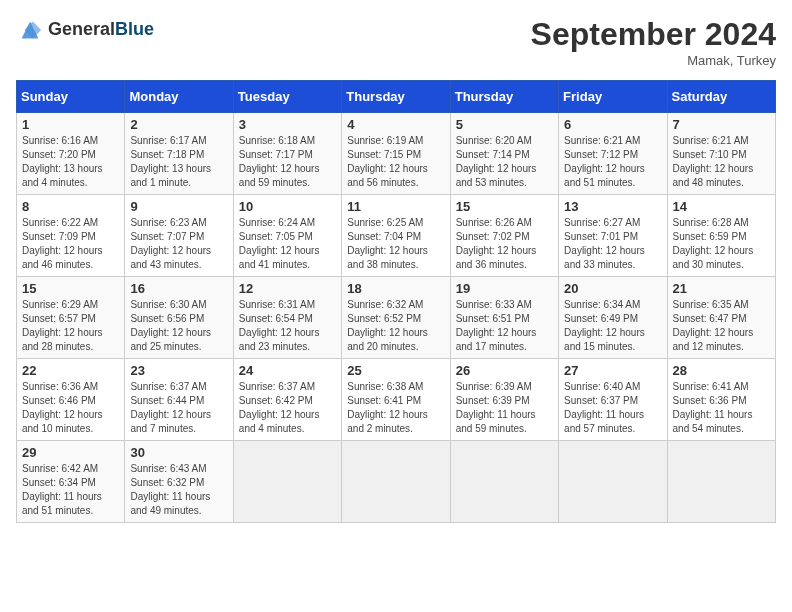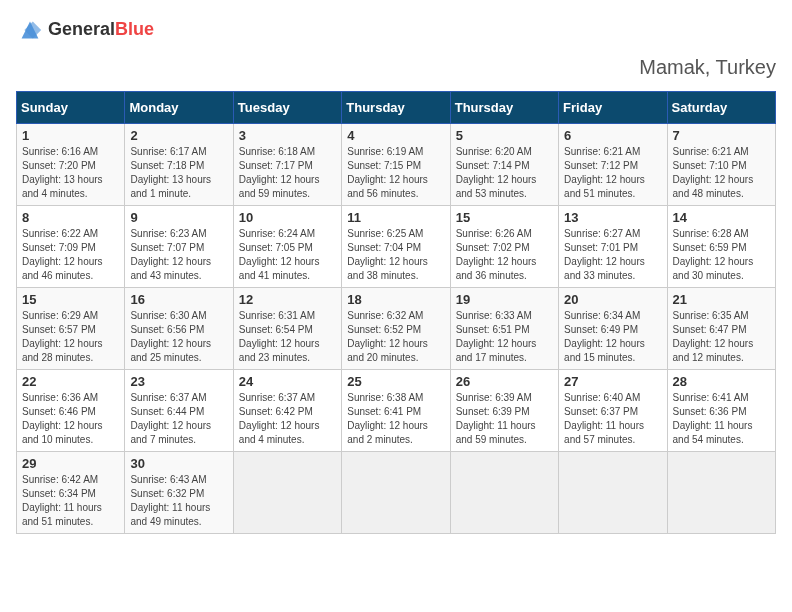--- a/index.html
+++ b/index.html
@@ -26,48 +26,47 @@
       line-height: 1.1;
     }
     .logo-general {
       font-size: 18px;
       font-weight: bold;
       color: #333;
     }
     .logo-blue {
       font-size: 18px;
       font-weight: bold;
-      color: #ef4444;
+      color: #0c4a6e;
       text-align: right;
     }
     .logo-icon {
       width: 28px;
       height: 28px;
       margin-right: 4px;
     }
     .title-section {
       text-align: right;
     }
     .month-title {
       font-size: 32px;
       font-weight: bold;
       color: #333;
     }
     .location {
-      font-size: 20px;
+      font-size: 13px;
       color: #555;
-      margin-top: 40px;
     }
     .calendar {
       width: 100%;
       border-collapse: collapse;
       font-size: 11px;
     }
     .calendar thead th {
-      background-color: #0c4a6e;
+      background-color: #1d4ed8;
       color: #fff;
       padding: 8px 4px;
       text-align: left;
       font-size: 13px;
       font-weight: bold;
       border: 1px solid #2a5ab4;
     }
     .calendar tbody td {
       border: 1px solid #ccc;
       vertical-align: top;
@@ -103,20 +102,21 @@
     <svg class="logo-icon" viewBox="0 0 40 40" xmlns="http://www.w3.org/2000/svg">
       <polygon points="8,32 20,8 32,32" fill="#4a90d9" opacity="0.9"></polygon>
       <polygon points="20,20 32,8 44,20 32,32" fill="#4a90d9" opacity="0.6" transform="translate(-8,0)"></polygon>
     </svg>
     <div class="logo-text">
       <span class="logo-general">General</span>
       <span class="logo-blue">Blue</span>
     </div>
   </div>
   <div class="title-section">
+    <div class="month-title">September 2024</div>
     <div class="location">Mamak, Turkey</div>
   </div>
 </div>
 
 <table class="calendar">
   <thead>
     <tr>
       <th>Sunday</th>
       <th>Monday</th>
       <th>Tuesday</th>

